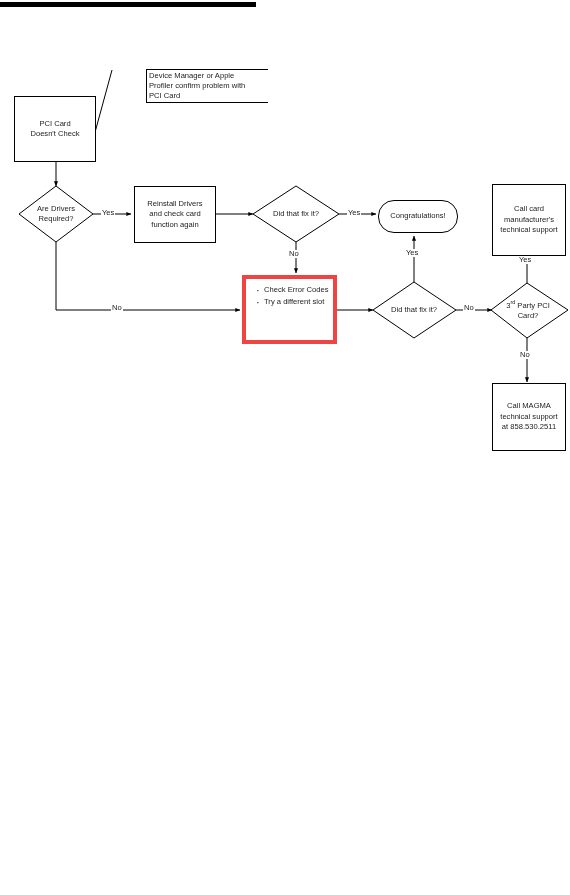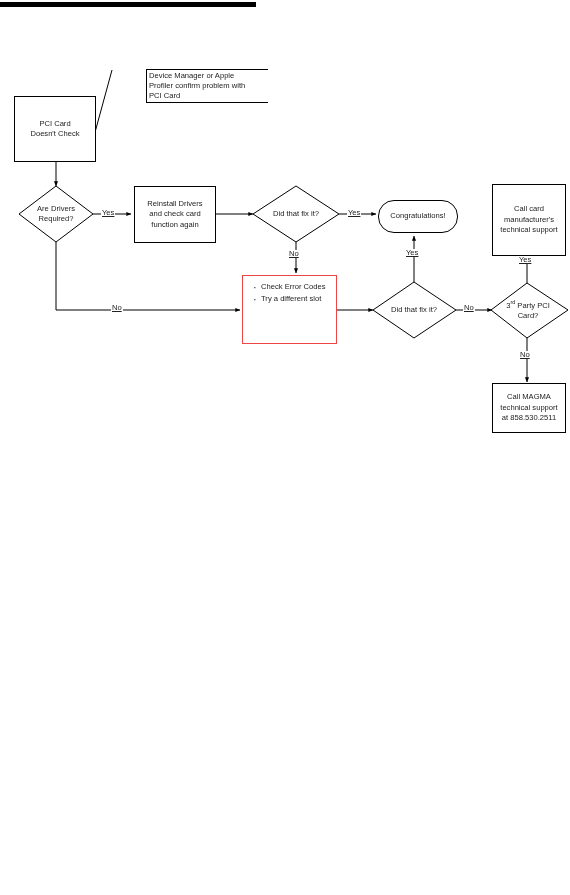--- a/index.html
+++ b/index.html
@@ -80,26 +80,25 @@
     pointer-events: none;
   }
   .edge-label {
     position: absolute;
     font-size: 7.6px;
     color: #222;
     background: #fff;
     padding: 0 1px;
     line-height: 1;
     white-space: nowrap;
-    text-decoration: underline;
   }
   .bullets {
     position: absolute;
     box-sizing: border-box;
-    border: 1px solid #ef4444;
+    border: 4px solid #ef4444;
     background: #fff;
     font-size: 7.6px;
     line-height: 1.42;
     color: #222;
   }
   .bullets ul {
     margin: 0;
     padding: 0 0 0 14px;
     list-style: none;
   }
@@ -224,21 +223,21 @@
   </div>
 
   <div class="node box" style="left:492px; top:184px; width:74px; height:72px;">
     <div>
       <div>Call card</div>
       <div>manufacturer's</div>
       <div>technical support</div>
     </div>
   </div>
 
-  <div class="node box" style="left:492px; top:383px; width:74px; height:50px;">
+  <div class="node box" style="left:492px; top:383px; width:74px; height:68px;">
     <div>
       <div>Call MAGMA</div>
       <div>technical support</div>
       <div>at 858.530.2511</div>
     </div>
   </div>
 
   <div class="edge-label" style="left:101px; top:209px;">Yes</div>
 
   <div class="edge-label" style="left:111px; top:304px;">No</div>

